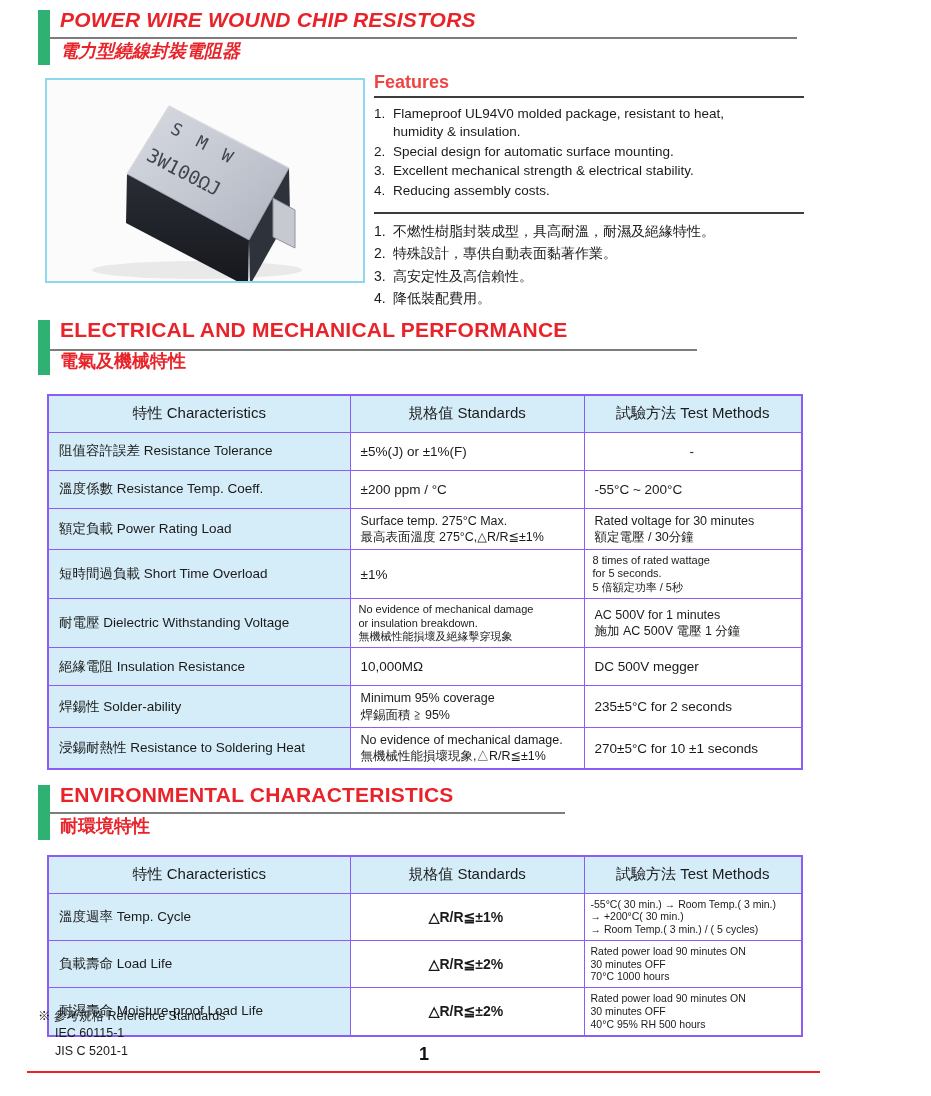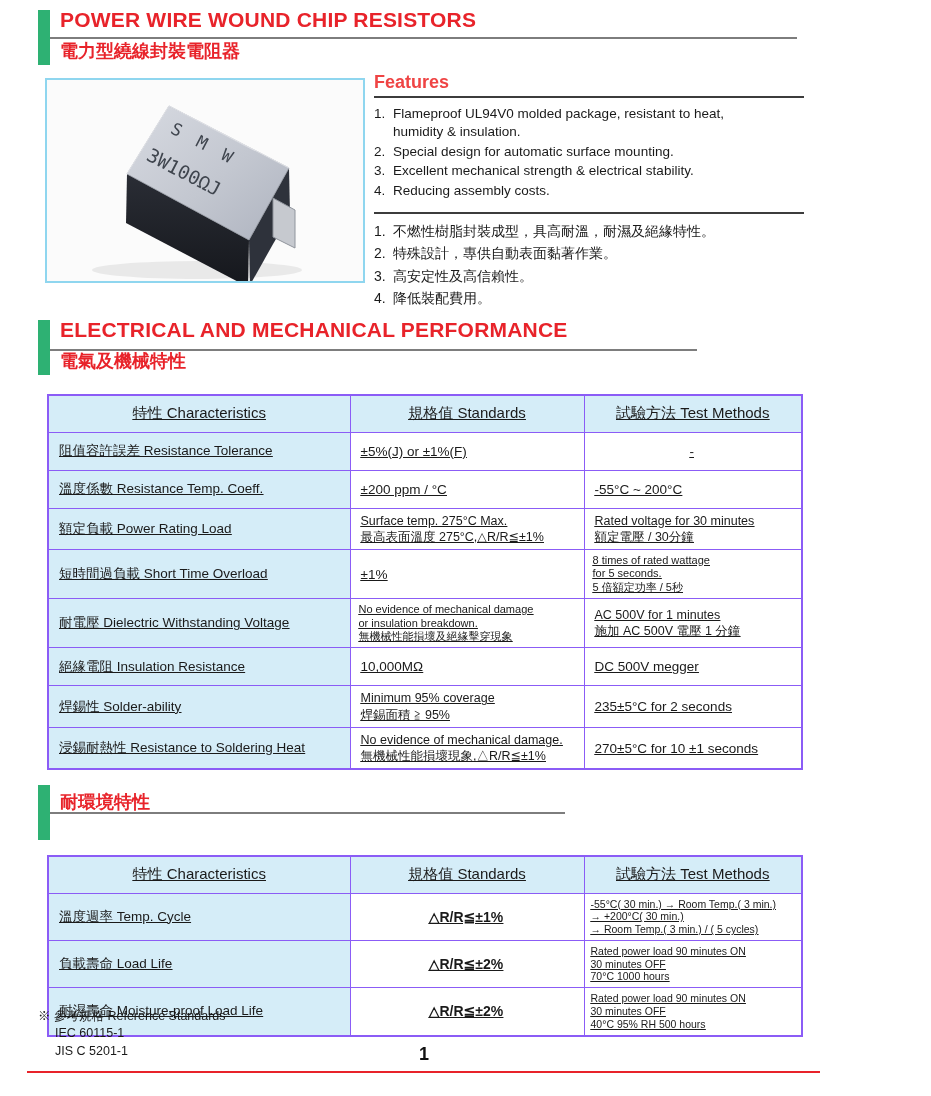--- a/index.html
+++ b/index.html
@@ -8,21 +8,21 @@
     position:relative; width:931px; height:1096px;
     font-family:"Liberation Sans", sans-serif; color:#1a1a1a; overflow:hidden;
   }
 
   
   .sec { position:absolute; }
   .sec .bar { position:absolute; left:0; top:2px; width:12px; height:55px; background:#2eb173; }
   .sec .title-en { margin-left:22px; font-size:21px; font-weight:bold; color:#e8232a; letter-spacing:.2px; white-space:nowrap; }
   .sec .rule { position:absolute; left:12px; height:2px; background:#7d7d7d; }
   .sec .title-zh { margin-left:22px; margin-top:7px; font-size:18px; font-weight:bold; color:#e8232a; white-space:nowrap; }
-  #sec1 { left:38px; top:8px; width:770px; }
+  #sec1 { left:38px; top:8px; width:770px;font-style:italic; }
   #sec1 .rule { top:29px; width:747px; }
   #sec2 { left:38px; top:318px; width:770px; }
   #sec2 .rule { top:31px; width:647px; }
   #sec3 { left:38px; top:783px; width:770px; }
   #sec3 .rule { top:29px; width:515px; }
 
   
   #photo {
     position:absolute; left:45px; top:78px; width:320px; height:205px;
     border:2px solid #8fd6ef; background:#fbfbfb;
@@ -37,21 +37,21 @@
   .feat-item { display:flex; margin-bottom:2px; }
   .feat-item .num { flex:none; width:19px; }
   .feat-item .txt { flex:1; white-space:pre-line; }
   #features-zh-block { margin-top:12px; }
   #features-zh-block .feat-list { font-size:14px; line-height:1.45; }
 
   
   table { position:absolute; border-collapse:collapse; table-layout:fixed; background:#fff; }
   #table1 { left:47px; top:394px; width:754px; }
   #table2 { left:47px; top:855px; width:754px; }
-  table, th, td { border:1px solid #8b5cf6;text-decoration:underline; }
+  table, th, td { border:1px solid #8b5cf6; }
   table { border-width:2px; }
   th {
     background:#d5edf8; height:37px; font-weight:normal;
     font-size:15px; text-align:center; color:#1a1a1a;
   }
   td { padding:4px 6px 4px 10px; vertical-align:middle; }
   td.c0 { background:#d5edf8; font-size:13.5px; height:38px; }
   td.c1, td.c2 { background:#ffffff; font-size:13.5px; }
   td.lines-2 { font-size:12.5px; }
   td.lines-2 div { line-height:1.3; }
@@ -269,20 +269,21 @@
         </td>
         <td class="c2 lines-1">
           <div>270±5°C for 10 ±1 seconds</div>
         </td>
       </tr>
     </tbody>
 </table>
 
 <div class="sec" id="sec3">
   <div class="bar"></div>
+  <div class="title-en">ENVIRONMENTAL CHARACTERISTICS</div>
   <div class="rule"></div>
   <div class="title-zh">耐環境特性</div>
 </div>
 
 <table id="table2">
   <colgroup>
       <col style="width:302px">
       <col style="width:234px">
       <col style="width:218px">
     </colgroup>

